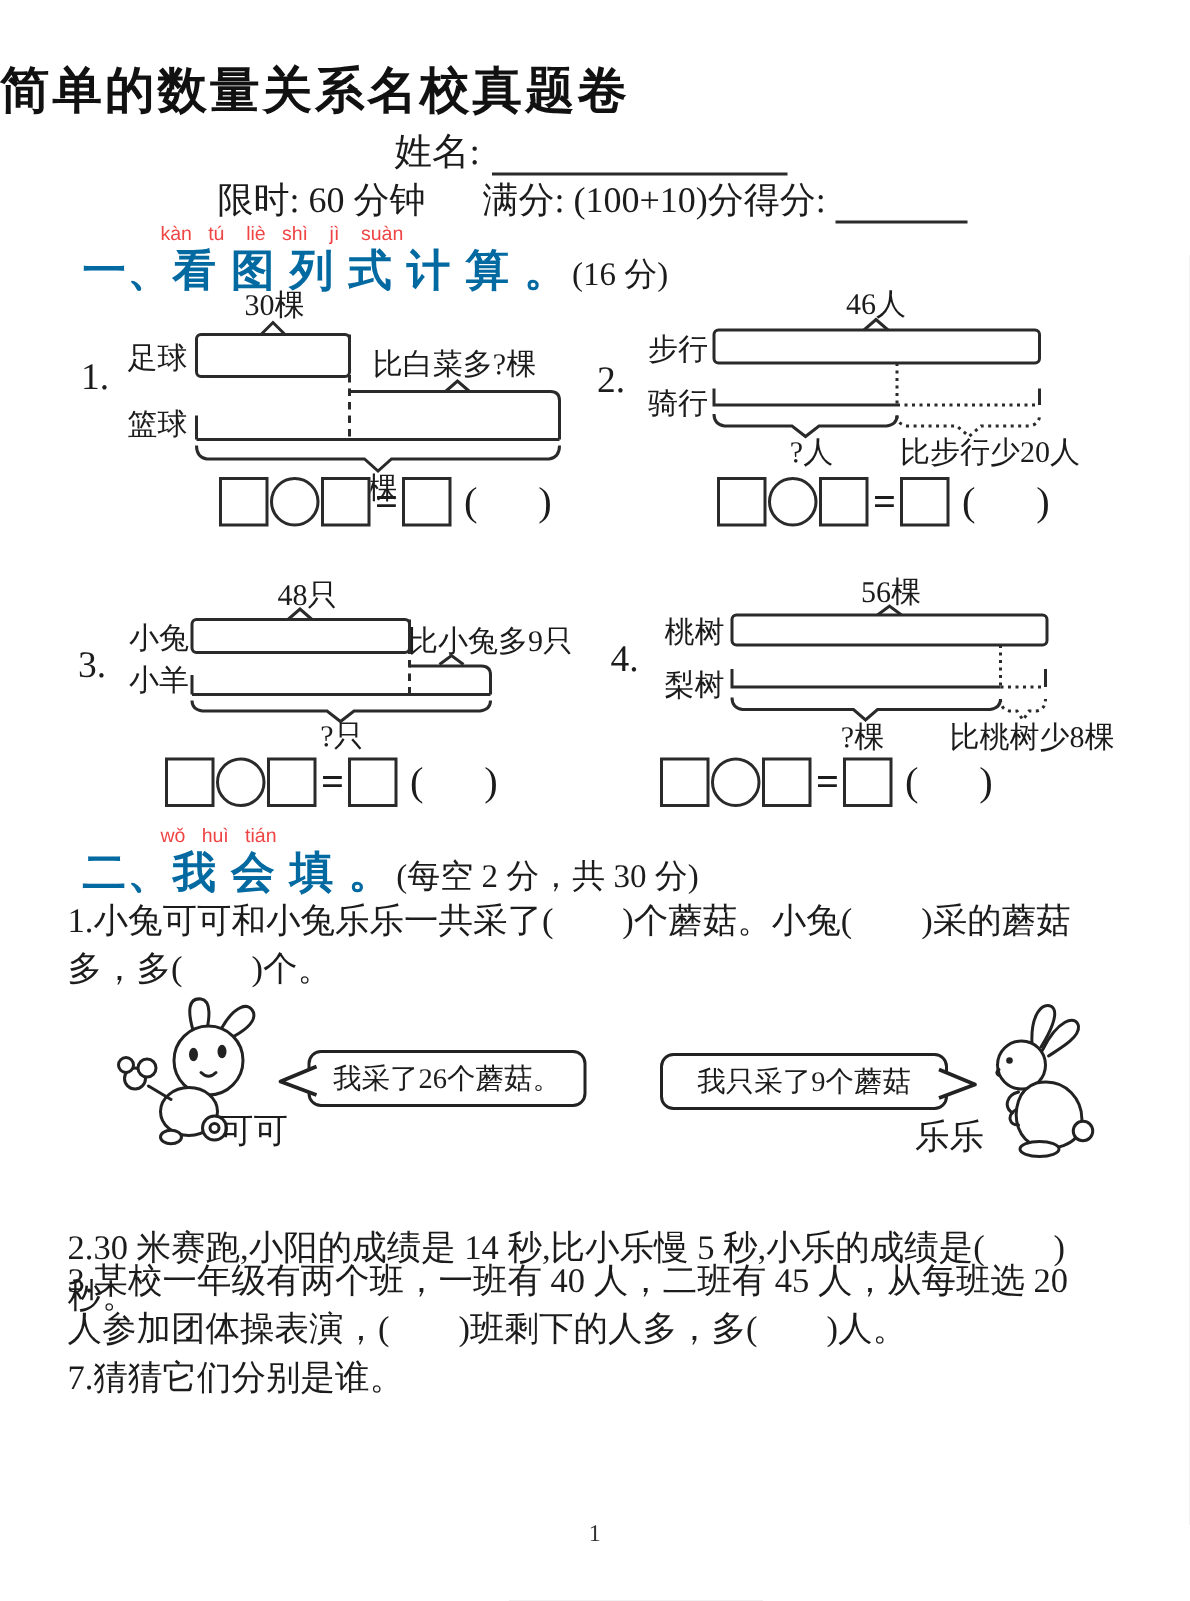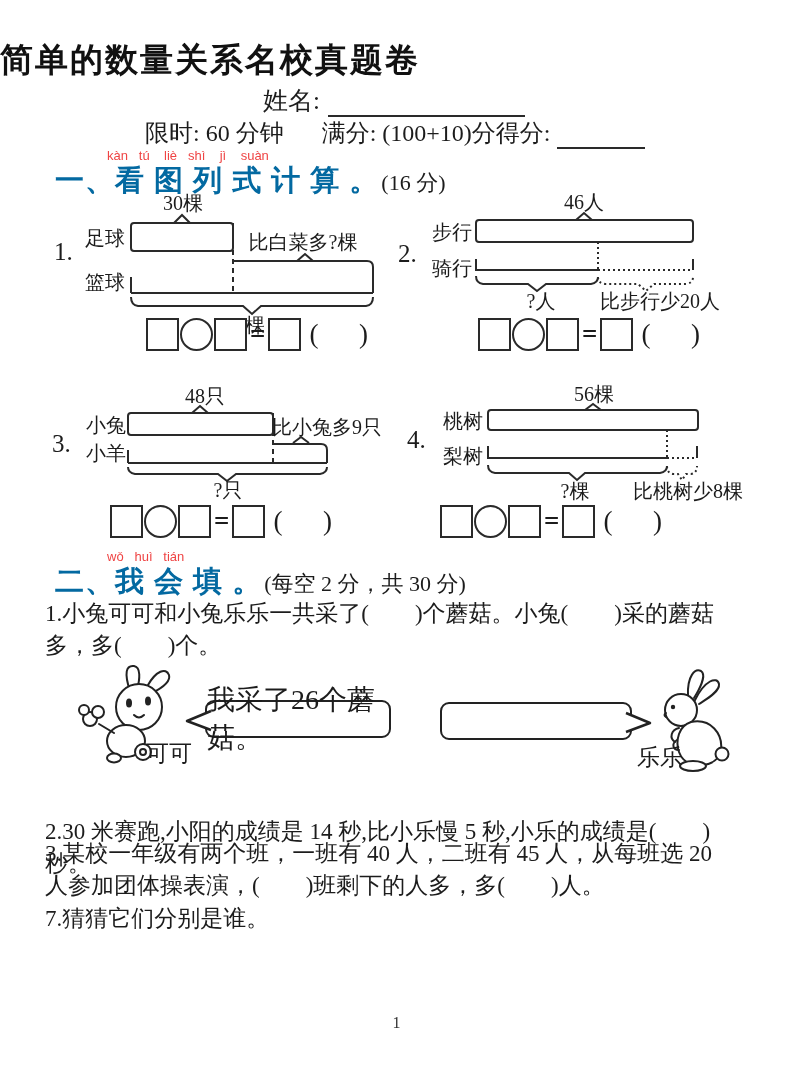--- a/index.html
+++ b/index.html
@@ -47,21 +47,21 @@
   .ansrow { display:flex; align-items:center; }
   .sq { width:33px; height:33px; border:2.5px solid #2a2a2a; background:#fff; }
   .ci { width:33px; height:33px; border:2.5px solid #2a2a2a; border-radius:50%; background:#fff; margin:0 1px; }
   .eq { font-size:27px; font-weight:700; margin:0 3px; line-height:33px; }
   .par { font-size:27px; white-space:pre; margin-left:8px; line-height:33px; }
 
   .qtext { font-size:23px; line-height:32px; white-space:pre-wrap; width:737px; }
 
   .bubble {
     position:absolute; border:2.5px solid #222; border-radius:9px; background:#fff;
-    font-size:28px; display:flex; align-items:center; justify-content:center;
+    font-size:19px; text-align:center; display:flex; align-items:center; justify-content:center;
   }
   .bubble .tail { position:absolute; top:7px; }
   .rname { font-size:23px; }
   .rab { stroke:#222; stroke-width:2; fill:#fff; stroke-linecap:round; stroke-linejoin:round; }
   .rabfill { fill:#222; stroke:none; }
   .footer-num { left:0; right:0; top:1014px; text-align:center; font-size:16px; color:#333; }
 </style>
 </head>
 <body>
 
@@ -219,35 +219,36 @@
     <svg class="tail" style="left:-22px;" width="27" height="24">
       <path d="M26,2 L2,12 L26,21" fill="#fff" stroke="#222" stroke-width="2.5" stroke-linejoin="round"></path>
     </svg>
     <span>我采了26个蘑菇。</span>
   </div>
 
   <div class="bubble" style="left:440px; top:702px; width:192px; height:38px;">
     <svg class="tail" style="right:-22px;" width="27" height="24">
       <path d="M1,2 L25,12 L1,21" fill="#fff" stroke="#222" stroke-width="2.5" stroke-linejoin="round"></path>
     </svg>
+    <span>我只采了9个蘑菇</span>
   </div>
 
   <svg class="abs rab-svg" style="left:643px; top:666px;" width="110" height="110" viewBox="0 0 110 110">
     <path class="rab" d="M45,30 C44,10 52,2 58,5 C64,9 56,24 51,32"></path>
     <path class="rab" d="M52,34 C62,14 74,10 76,18 C77,26 62,34 56,38"></path>
     <circle class="rab" cx="38" cy="44" r="16"></circle>
     <circle class="rabfill" cx="30" cy="41" r="2.2"></circle>
     <path class="rab" style="fill:none" d="M23,47 q-3,2 0,4"></path>
     <path class="rab" d="M48,56 C68,52 80,68 78,84 C76,98 58,102 48,98 C36,94 32,80 36,68 C38,62 42,58 48,56 Z"></path>
     <path class="rab" style="fill:none" d="M36,62 C28,64 26,72 32,76"></path>
     <path class="rab" style="fill:none" d="M34,74 C28,78 30,84 36,84"></path>
     <ellipse class="rab" cx="50" cy="100" rx="13" ry="5"></ellipse>
     <circle class="rab" cx="79" cy="88" r="6.5"></circle>
   </svg>
-  <div class="abs rname" style="left:637px; top:742px;">乐乐</div>
+  <div class="abs rname" style="left:610px; top:742px;">乐乐</div>
 
   <div class="abs qtext" style="left:45px; top:780px;margin-top:36px;">2.30 米赛跑,小阳的成绩是 14 秒,比小乐慢 5 秒,小乐的成绩是(　　)
 秒。</div>
   <div class="abs qtext" style="left:45px; top:838px;">3.某校一年级有两个班，一班有 40 人，二班有 45 人，从每班选 20
 人参加团体操表演，(　　)班剩下的人多，多(　　)人。</div>
   <div class="abs qtext" style="left:45px; top:903px;">7.猜猜它们分别是谁。</div>
 
   <div class="abs footer-num">1</div>
 
 </div>

